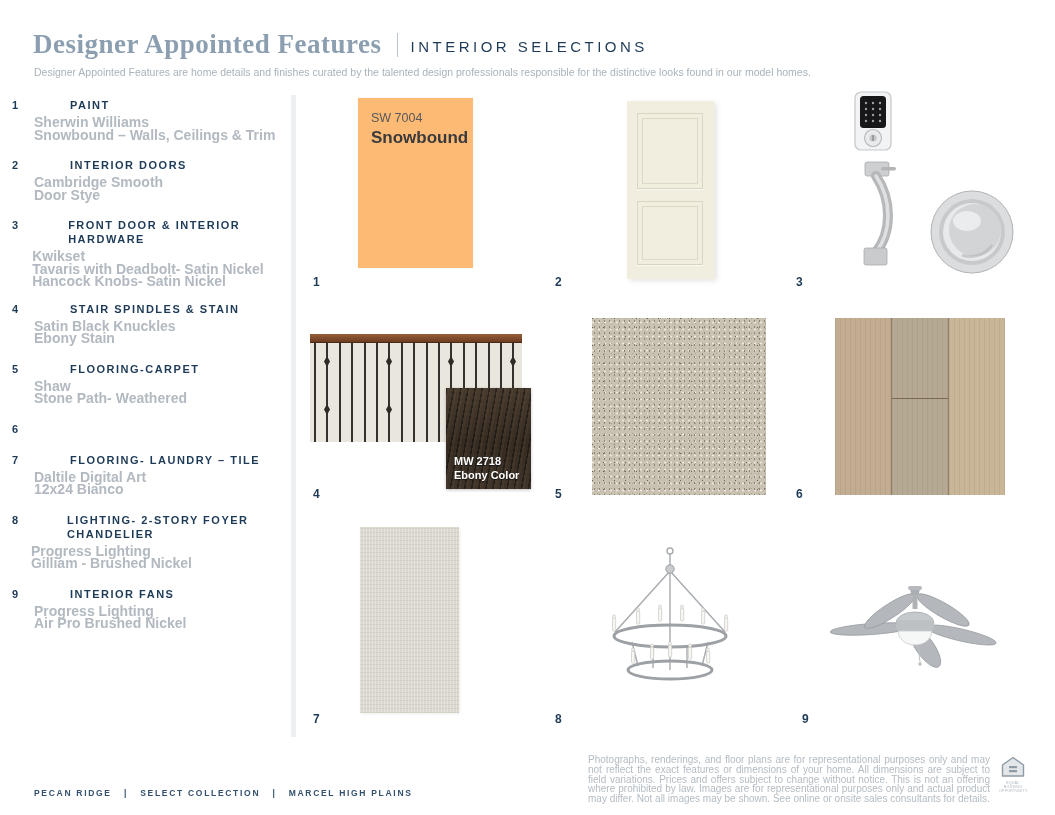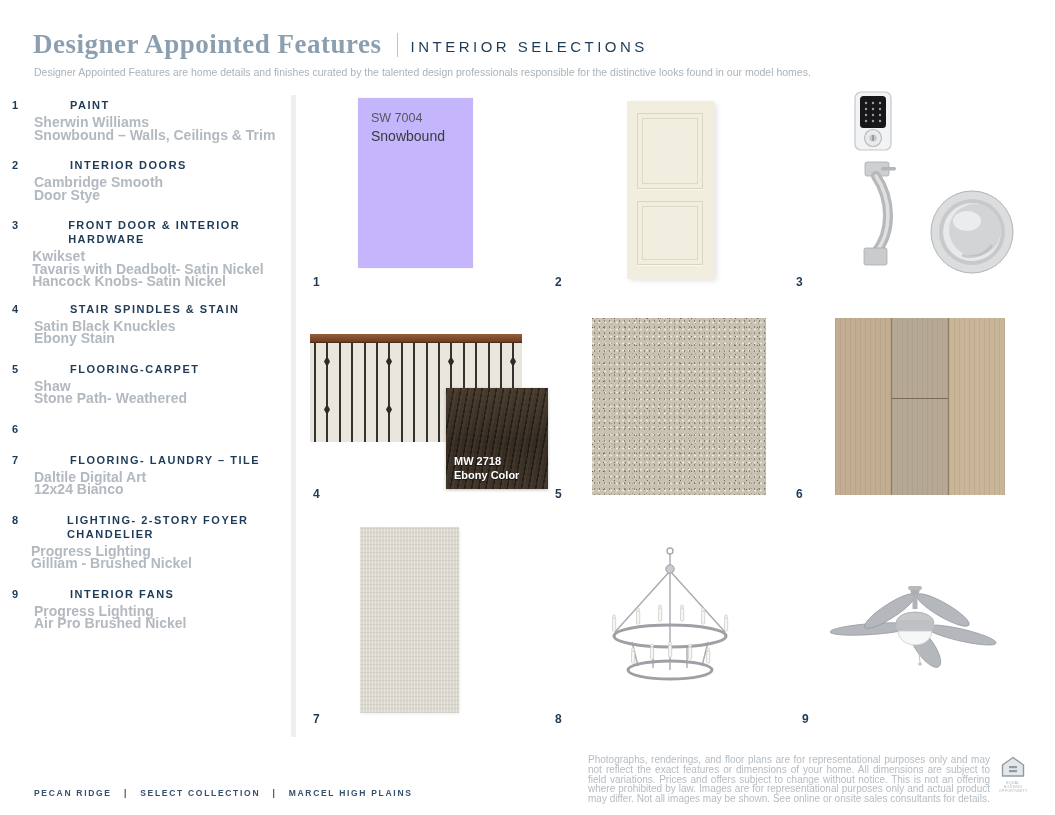--- a/index.html
+++ b/index.html
@@ -23,41 +23,41 @@
 
   .v-divider { position:absolute; left:291px; top:95px; width:5px; height:642px; background:#edeff1; }
 
   
   .img-label { position:absolute; color:#1d3a57; font-weight:700; font-size:12px; }
   .lab-1{left:313px;top:275px} .lab-2{left:555px;top:275px} .lab-3{left:796px;top:275px}
   .lab-4{left:313px;top:487px} .lab-5{left:555px;top:487px} .lab-6{left:796px;top:487px}
   .lab-7{left:313px;top:712px} .lab-8{left:555px;top:712px} .lab-9{left:802px;top:712px}
 
   
-  .paint-swatch { position:absolute; left:358px; top:98px; width:115px; height:170px; background:#c4b5fd; padding:13px 0 0 13px; box-shadow:0 0 0 1px rgba(0,0,0,0.02); }
+  .paint-swatch { position:absolute; left:358px; top:98px; width:115px; height:170px; background:#fdba74; padding:13px 0 0 13px; box-shadow:0 0 0 1px rgba(0,0,0,0.02); }
   .paint-code { font-size:12.5px; color:#58585a; margin-bottom:3px; }
-  .paint-name { font-size:14px; font-weight:400; color:#3a3a3c; }
+  .paint-name { font-size:17px; font-weight:700; color:#3a3a3c; }
 
   
   .door { position:absolute; left:627px; top:101px; width:87px; height:178px; background:#f1eedf; box-shadow:3px 2px 5px rgba(0,0,0,0.10); }
   .door-panel { position:absolute; left:10px; width:66px; background:#f1eedf; border:1px solid #d9d5c3; box-shadow: inset 0 0 0 4px #f1eedf, inset 0 0 0 5px #ddd9c7, 0 1px 1px rgba(255,255,255,0.6); }
   .door-panel.top { top:12px; height:76px; }
   .door-panel.bottom { top:100px; height:64px; }
 
   
   .hardware { position:absolute; left:845px; top:90px; width:175px; height:185px; }
 
   
   .stair { position:absolute; left:310px; top:334px; width:212px; height:108px; background:#e9e6de; }
   .rail { position:absolute; left:0; top:0; width:100%; height:9px; background:linear-gradient(180deg,#955f38,#6d3d22); border-bottom:1px solid #4c2a16; }
   .spindles { position:absolute; top:9px; left:4px; right:3px; bottom:0; background:repeating-linear-gradient(90deg,#35312c 0 2px,transparent 2px 12.4px); }
   .knk { position:absolute; width:6px; height:11px; background:#2e2b27; clip-path:polygon(50% 0,100% 50%,50% 100%,0 50%); }
   .knk.t { top:22px; } .knk.b { top:70px; }
   .kx1{left:14px} .kx2{left:76px} .kx3{left:138px} .kx4{left:200px}
-  .ebony { position:absolute; left:446px; top:388px; width:102px; height:101px;
+  .ebony { position:absolute; left:446px; top:388px; width:85px; height:101px;
     background-image:repeating-linear-gradient(100deg, rgba(0,0,0,0.38) 0 1.5px, rgba(96,74,52,0.22) 1.5px 4px, rgba(0,0,0,0) 4px 7px),
     linear-gradient(180deg,#473b2e,#342b22 55%,#3e342a); box-shadow:0 1px 3px rgba(0,0,0,0.25); }
   .ebony-text { position:absolute; left:8px; bottom:7px; color:#ffffff; font-weight:700; font-size:11px; line-height:14px; text-shadow:0 1px 1px rgba(0,0,0,0.6); }
 
   
   .carpet { position:absolute; left:592px; top:318px; width:174px; height:177px; background-color:#c9c2b2;
     background-image:
       radial-gradient(#8d8573 0.6px, rgba(0,0,0,0) 1px),
       radial-gradient(#a79e8a 0.6px, rgba(0,0,0,0) 1px),
       radial-gradient(#efeade 0.7px, rgba(0,0,0,0) 1.1px),

